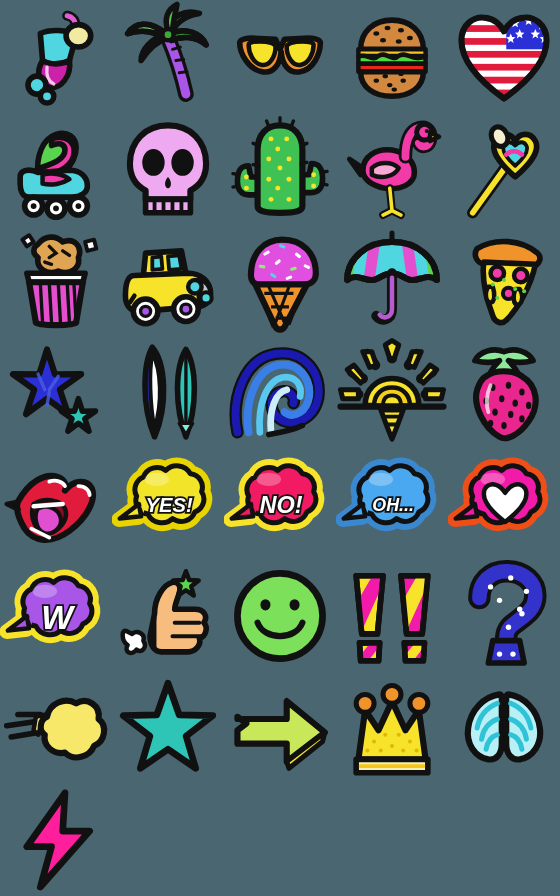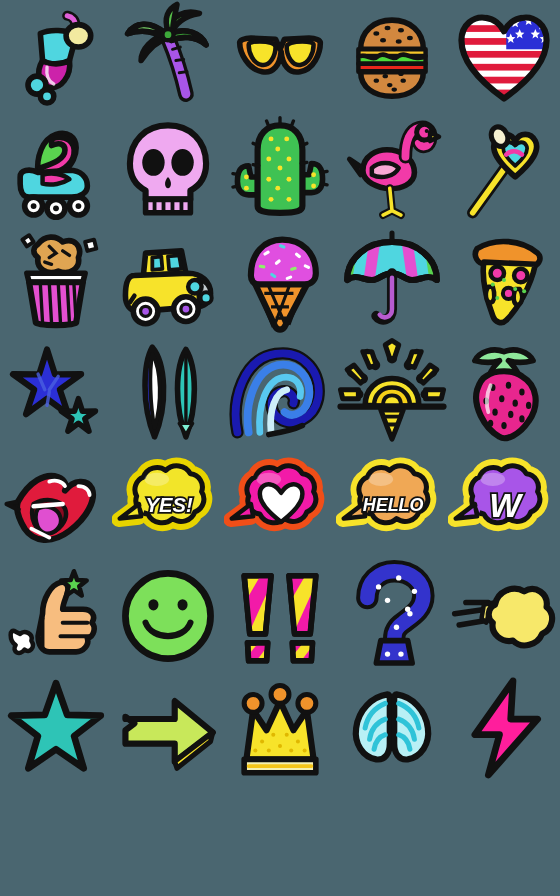--- a/index.html
+++ b/index.html
@@ -399,42 +399,55 @@
           <path d="M28,26 a13,13 0 0 1 20,-6 a14,14 0 0 1 22,3 a12,12 0 0 1 10,16 a12,12 0 0 1 -6,18 a13,13 0 0 1 -20,6 a14,14 0 0 1 -22,-4 a12,12 0 0 1 -10,-16 a12,12 0 0 1 6,-17 z" fill="#e8d400" stroke="#e8d400" stroke-width="15" stroke-linejoin="round"></path>
           <path d="M22,52 L6,64 L24,62 Z" fill="#e8d400" stroke="#e8d400" stroke-width="13" stroke-linejoin="round"></path>
           <path d="M28,26 a13,13 0 0 1 20,-6 a14,14 0 0 1 22,3 a12,12 0 0 1 10,16 a12,12 0 0 1 -6,18 a13,13 0 0 1 -20,6 a14,14 0 0 1 -22,-4 a12,12 0 0 1 -10,-16 a12,12 0 0 1 6,-17 z" fill="#f2e529" stroke="#111111" stroke-width="4.5" stroke-linejoin="round"></path>
           <path d="M24,50 L7,63 L26,61 Z" fill="#f2e529" stroke="#111111" stroke-width="4" stroke-linejoin="round"></path>
           <path d="M26,52 L30,52 L28,58 Z" fill="#f2e529" stroke="none"></path>
           <ellipse cx="40" cy="28" rx="11" ry="6" fill="#ffffff" opacity="0.28"></ellipse>
           <text class="bubble-text" x="51" y="51" font-size="18">YES!</text>
         </svg>
       </span>
     </div>
+    <div class="cell" title="NO!">
+      <span>
+        <svg width="112" height="112" viewBox="0 0 100 100">
+          <path d="M28,26 a13,13 0 0 1 20,-6 a14,14 0 0 1 22,3 a12,12 0 0 1 10,16 a12,12 0 0 1 -6,18 a13,13 0 0 1 -20,6 a14,14 0 0 1 -22,-4 a12,12 0 0 1 -10,-16 a12,12 0 0 1 6,-17 z" fill="#f7e32a" stroke="#f7e32a" stroke-width="15" stroke-linejoin="round"></path>
+          <path d="M22,52 L6,64 L24,62 Z" fill="#f7e32a" stroke="#f7e32a" stroke-width="13" stroke-linejoin="round"></path>
+          <path d="M28,26 a13,13 0 0 1 20,-6 a14,14 0 0 1 22,3 a12,12 0 0 1 10,16 a12,12 0 0 1 -6,18 a13,13 0 0 1 -20,6 a14,14 0 0 1 -22,-4 a12,12 0 0 1 -10,-16 a12,12 0 0 1 6,-17 z" fill="#f21a62" stroke="#111111" stroke-width="4.5" stroke-linejoin="round"></path>
+          <path d="M24,50 L7,63 L26,61 Z" fill="#f21a62" stroke="#111111" stroke-width="4" stroke-linejoin="round"></path>
+          <path d="M26,52 L30,52 L28,58 Z" fill="#f21a62" stroke="none"></path>
+          <ellipse cx="40" cy="28" rx="11" ry="6" fill="#ffffff" opacity="0.28"></ellipse>
+          <text class="bubble-text" x="51" y="51" font-size="21">NO!</text>
+        </svg>
+      </span>
+    </div>
+    <div class="cell" title="OH...">
+      <span>
+        <svg width="112" height="112" viewBox="0 0 100 100">
+          <path d="M28,26 a13,13 0 0 1 20,-6 a14,14 0 0 1 22,3 a12,12 0 0 1 10,16 a12,12 0 0 1 -6,18 a13,13 0 0 1 -20,6 a14,14 0 0 1 -22,-4 a12,12 0 0 1 -10,-16 a12,12 0 0 1 6,-17 z" fill="#3a88d0" stroke="#3a88d0" stroke-width="15" stroke-linejoin="round"></path>
+          <path d="M22,52 L6,64 L24,62 Z" fill="#3a88d0" stroke="#3a88d0" stroke-width="13" stroke-linejoin="round"></path>
+          <path d="M28,26 a13,13 0 0 1 20,-6 a14,14 0 0 1 22,3 a12,12 0 0 1 10,16 a12,12 0 0 1 -6,18 a13,13 0 0 1 -20,6 a14,14 0 0 1 -22,-4 a12,12 0 0 1 -10,-16 a12,12 0 0 1 6,-17 z" fill="#4aa8f0" stroke="#111111" stroke-width="4.5" stroke-linejoin="round"></path>
+          <path d="M24,50 L7,63 L26,61 Z" fill="#4aa8f0" stroke="#111111" stroke-width="4" stroke-linejoin="round"></path>
+          <path d="M26,52 L30,52 L28,58 Z" fill="#4aa8f0" stroke="none"></path>
+          <ellipse cx="40" cy="28" rx="11" ry="6" fill="#ffffff" opacity="0.28"></ellipse>
+          <text class="bubble-text" x="51" y="51" font-size="16">OH...</text>
+        </svg>
+      </span>
+    </div>
     <div class="cell" title="Heart Bubble">
       <span>
         <svg width="112" height="112" viewBox="0 0 100 100">
           <path d="M28,26 a13,13 0 0 1 20,-6 a14,14 0 0 1 22,3 a12,12 0 0 1 10,16 a12,12 0 0 1 -6,18 a13,13 0 0 1 -20,6 a14,14 0 0 1 -22,-4 a12,12 0 0 1 -10,-16 a12,12 0 0 1 6,-17 z" fill="#f04e18" stroke="#f04e18" stroke-width="15" stroke-linejoin="round"></path>
           <path d="M22,52 L6,64 L24,62 Z" fill="#f04e18" stroke="#f04e18" stroke-width="13" stroke-linejoin="round"></path>
           <path d="M28,26 a13,13 0 0 1 20,-6 a14,14 0 0 1 22,3 a12,12 0 0 1 10,16 a12,12 0 0 1 -6,18 a13,13 0 0 1 -20,6 a14,14 0 0 1 -22,-4 a12,12 0 0 1 -10,-16 a12,12 0 0 1 6,-17 z" fill="#f21aa8" stroke="#111111" stroke-width="4.5" stroke-linejoin="round"></path>
           <path d="M24,50 L7,63 L26,61 Z" fill="#f21aa8" stroke="#111111" stroke-width="4" stroke-linejoin="round"></path>
           <ellipse cx="40" cy="28" rx="11" ry="6" fill="#ffffff" opacity="0.28"></ellipse>
           <path d="M51,66 C38,56 32,48 32,41 C32,34 38,31 43,33 C46,34 49,37 51,40 C53,37 56,34 59,33 C64,31 70,34 70,41 C70,48 64,56 51,66 Z" fill="#ffffff" stroke="#111111" stroke-width="4" stroke-linejoin="round"></path>
-        </svg>
-      </span>
-    </div>
-    <div class="cell" title="HELLO">
-      <span>
-        <svg width="112" height="112" viewBox="0 0 100 100">
-          <path d="M28,26 a13,13 0 0 1 20,-6 a14,14 0 0 1 22,3 a12,12 0 0 1 10,16 a12,12 0 0 1 -6,18 a13,13 0 0 1 -20,6 a14,14 0 0 1 -22,-4 a12,12 0 0 1 -10,-16 a12,12 0 0 1 6,-17 z" fill="#f7e32a" stroke="#f7e32a" stroke-width="15" stroke-linejoin="round"></path>
-          <path d="M22,52 L6,64 L24,62 Z" fill="#f7e32a" stroke="#f7e32a" stroke-width="13" stroke-linejoin="round"></path>
-          <path d="M28,26 a13,13 0 0 1 20,-6 a14,14 0 0 1 22,3 a12,12 0 0 1 10,16 a12,12 0 0 1 -6,18 a13,13 0 0 1 -20,6 a14,14 0 0 1 -22,-4 a12,12 0 0 1 -10,-16 a12,12 0 0 1 6,-17 z" fill="#f0a855" stroke="#111111" stroke-width="4.5" stroke-linejoin="round"></path>
-          <path d="M24,50 L7,63 L26,61 Z" fill="#f0a855" stroke="#111111" stroke-width="4" stroke-linejoin="round"></path>
-          <path d="M26,52 L30,52 L28,58 Z" fill="#f0a855" stroke="none"></path>
-          <ellipse cx="40" cy="28" rx="11" ry="6" fill="#ffffff" opacity="0.28"></ellipse>
-          <text class="bubble-text" x="51" y="51" font-size="16">HELLO</text>
         </svg>
       </span>
     </div>
     <div class="cell" title="W">
       <span>
         <svg width="112" height="112" viewBox="0 0 100 100">
           <path d="M28,26 a13,13 0 0 1 20,-6 a14,14 0 0 1 22,3 a12,12 0 0 1 10,16 a12,12 0 0 1 -6,18 a13,13 0 0 1 -20,6 a14,14 0 0 1 -22,-4 a12,12 0 0 1 -10,-16 a12,12 0 0 1 6,-17 z" fill="#f7e32a" stroke="#f7e32a" stroke-width="15" stroke-linejoin="round"></path>
           <path d="M22,52 L6,64 L24,62 Z" fill="#f7e32a" stroke="#f7e32a" stroke-width="13" stroke-linejoin="round"></path>
           <path d="M28,26 a13,13 0 0 1 20,-6 a14,14 0 0 1 22,3 a12,12 0 0 1 10,16 a12,12 0 0 1 -6,18 a13,13 0 0 1 -20,6 a14,14 0 0 1 -22,-4 a12,12 0 0 1 -10,-16 a12,12 0 0 1 6,-17 z" fill="#a855e8" stroke="#111111" stroke-width="4.5" stroke-linejoin="round"></path>
           <path d="M24,50 L7,63 L26,61 Z" fill="#a855e8" stroke="#111111" stroke-width="4" stroke-linejoin="round"></path>

